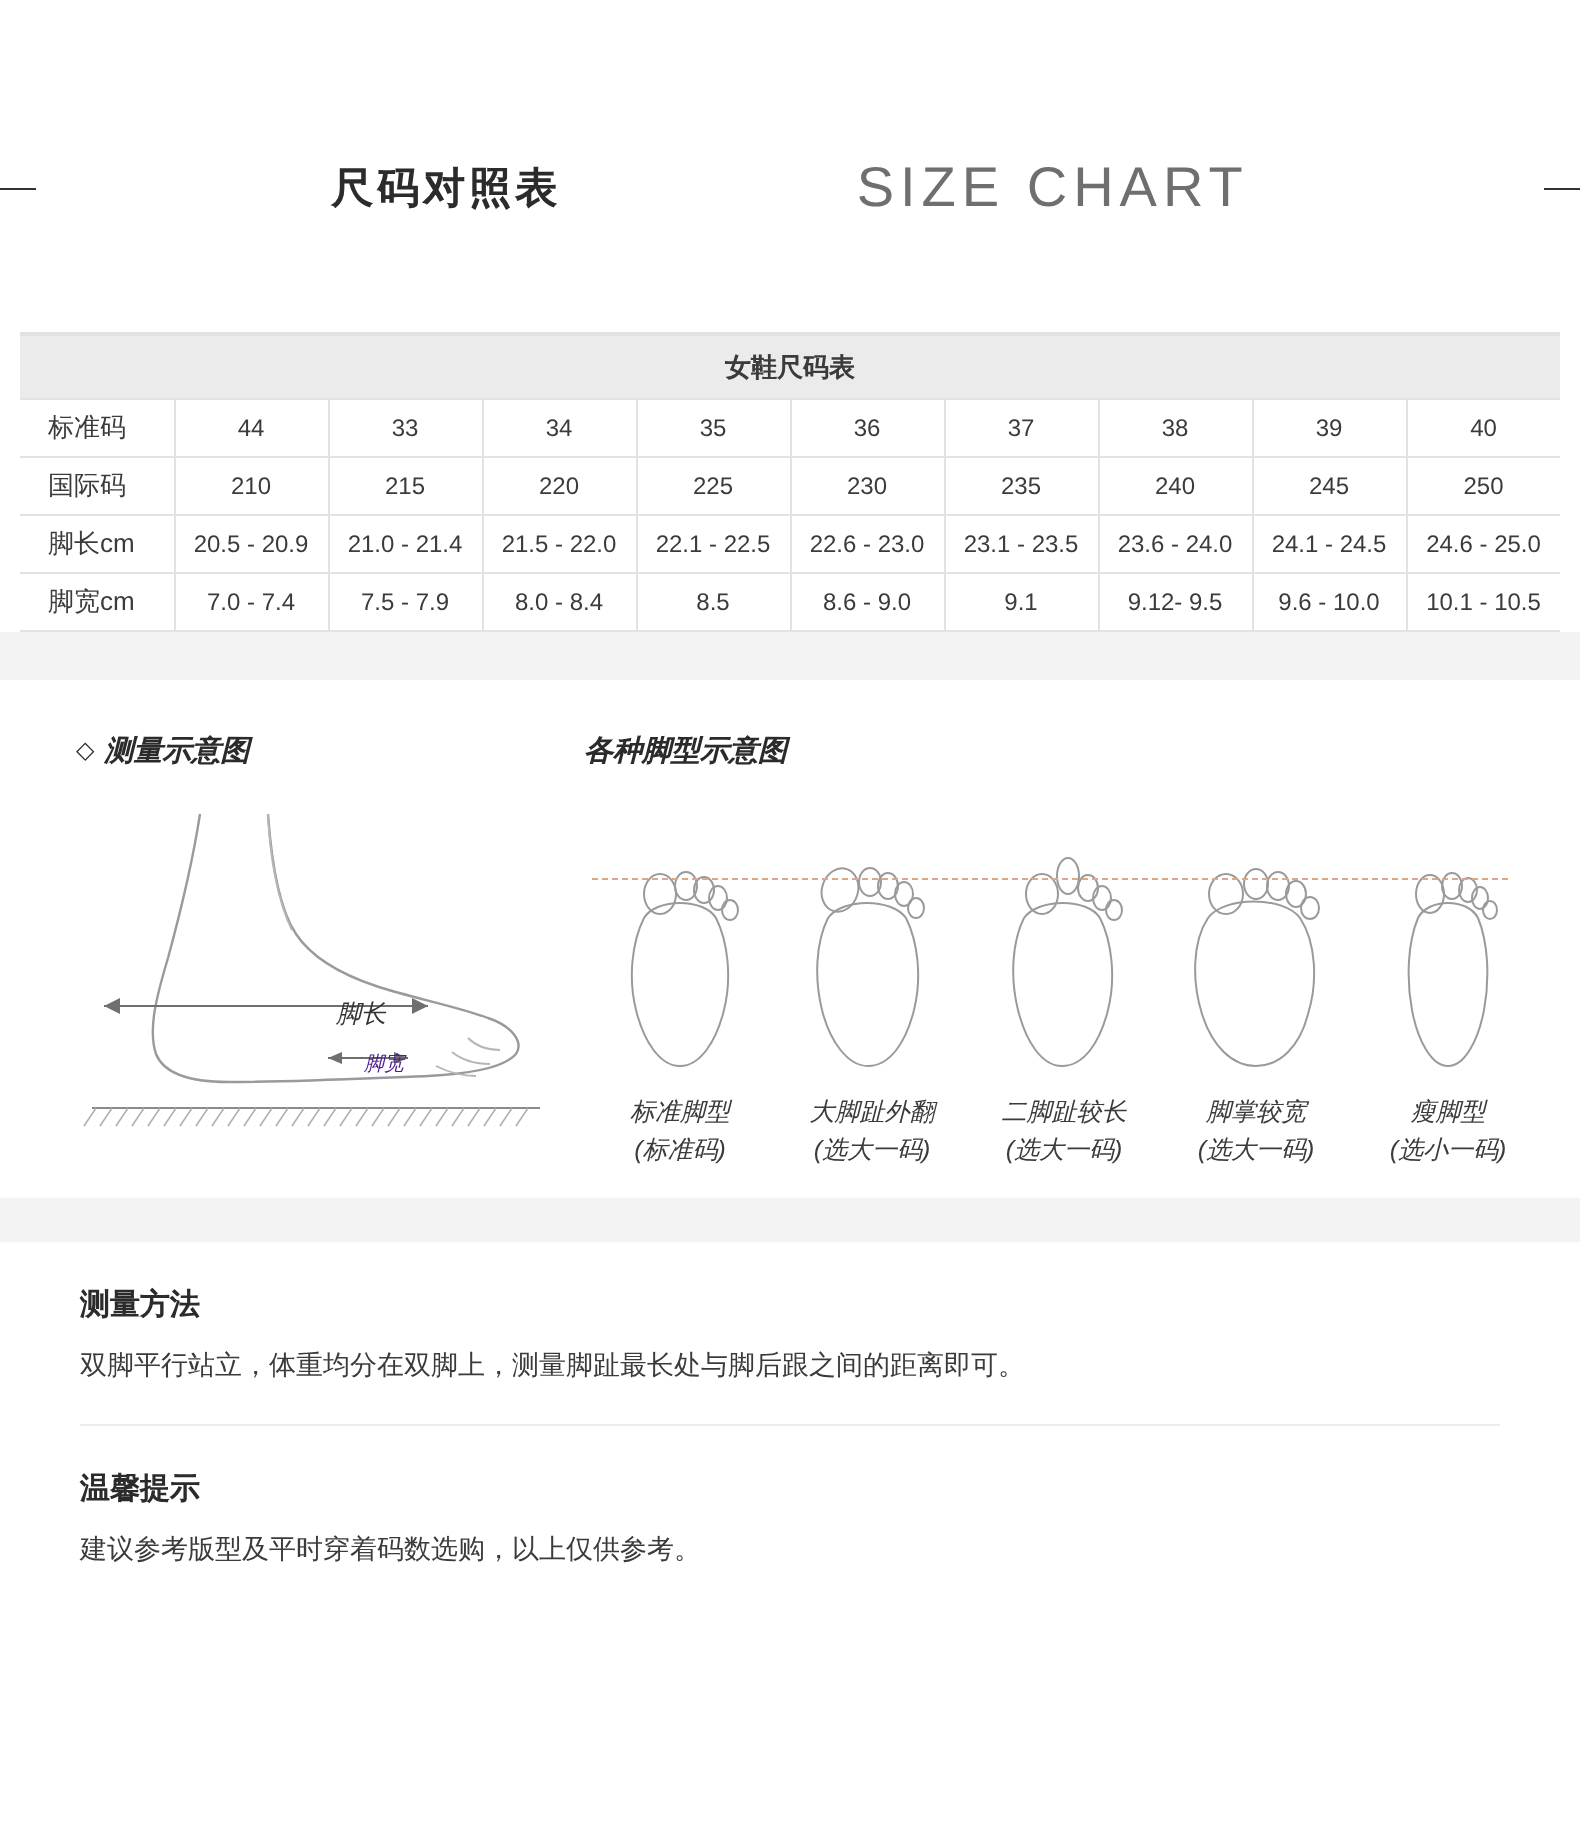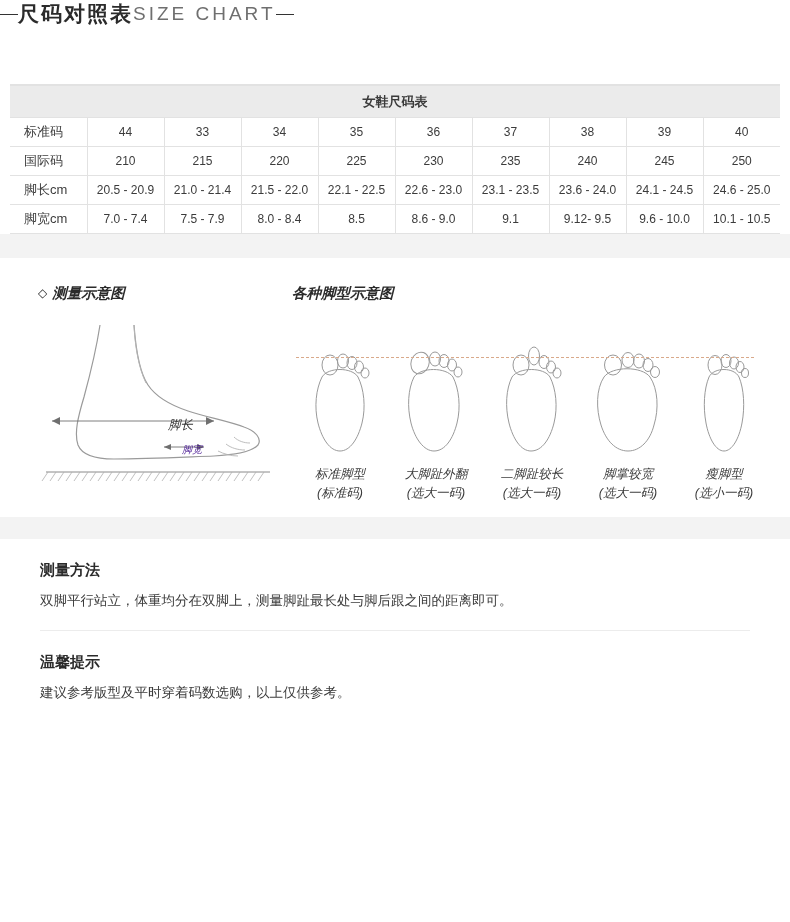--- a/index.html
+++ b/index.html
@@ -13,35 +13,37 @@
     font-family: "Liberation Sans", "DejaVu Sans", sans-serif;
     color: #333;
     position: relative;
     overflow: hidden;
   }
 
   
   .title-row {
     display: flex;
     align-items: center;
-    justify-content: flex-start;
+    justify-content: space-between;
+    gap: 14px;
+    margin-top: 78px;
   }
   .title-dash {
     width: 18px;
     height: 1px;
     background: #333;
   }
   .title-cn {
     font-size: 21px;
     font-weight: bold;
     letter-spacing: 2px;
     color: #2b2b2b;
   }
   .title-en {
-    font-size: 19px;
+    font-size: 28px;
     font-weight: normal;
     letter-spacing: 3px;
     color: #6f6f6f;
   }
 
   
   .table-wrap {
     margin: 56px 10px 0 10px;
     border-top: 1px solid #e2e2e2;
   }

